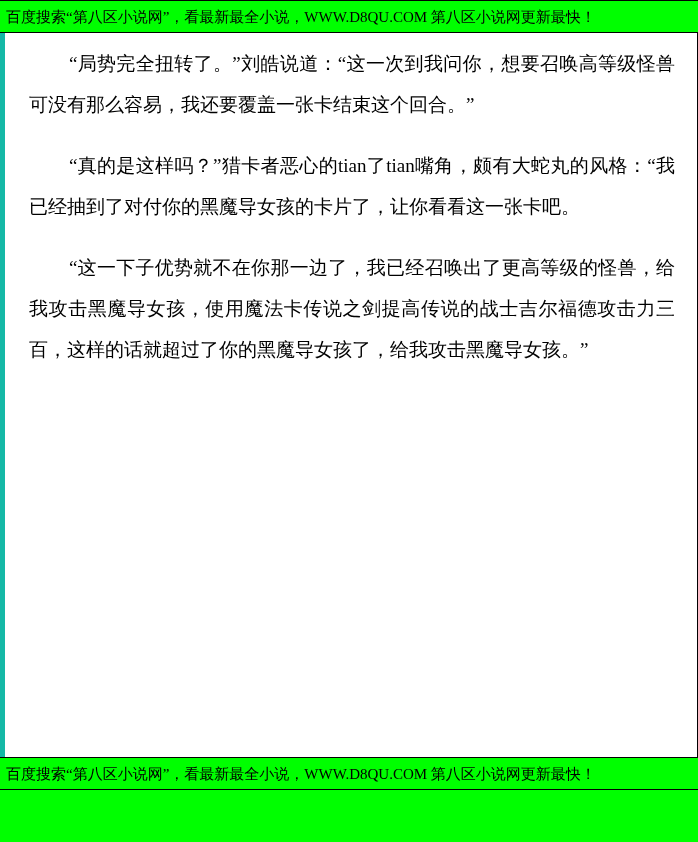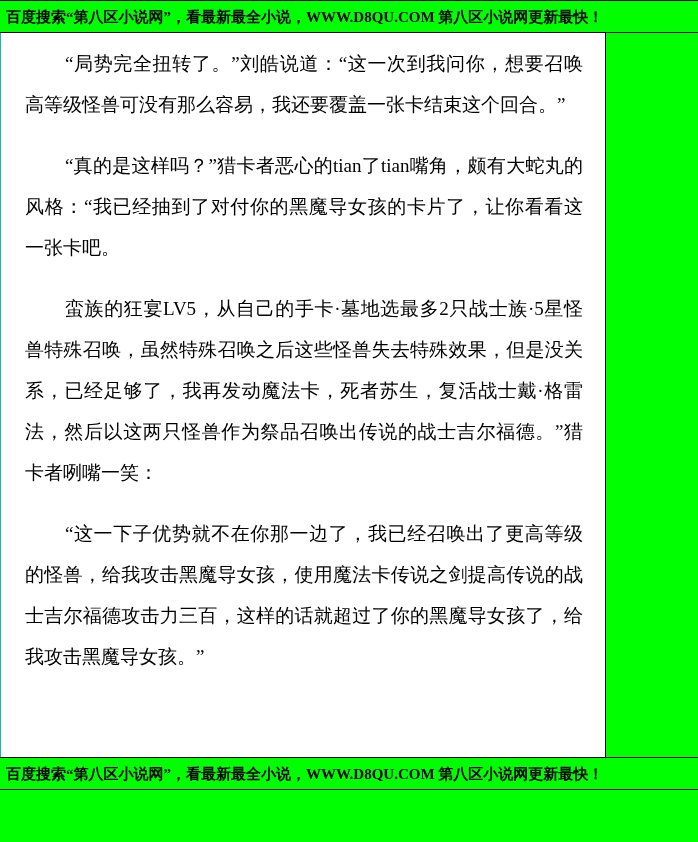--- a/index.html
+++ b/index.html
@@ -20,41 +20,41 @@
     box-sizing: border-box;
     background: #00ff00;
   }
   .banner {
     width: 698px;
     box-sizing: border-box;
     background: #00ff00;
     color: #000000;
     font-family: "Liberation Serif", "DejaVu Serif", serif;
     font-size: 15px;
-    font-weight: bold;
+    font-weight: normal;
     line-height: 24px;
     padding: 4px 6px 3px 6px;
     white-space: nowrap;
     letter-spacing: 0px;
   }
   .banner-top {
     border-top: 1px solid #000000;
     border-bottom: 1px solid #000000;
   }
   .banner-bottom {
     border-top: 1px solid #000000;
     border-bottom: 1px solid #000000;
   }
   .content {
     position: relative;
     background: #ffffff;
-    border-left: 1px solid #14b8a6;
+    border-left: 5px solid #14b8a6;
     border-right: 1px solid #000000;
     box-sizing: border-box;
-    width: 606px;
+    width: 698px;
     height: 724px;
     padding: 10px 22px 10px 24px;
     overflow: hidden;
   }
   .para {
     font-size: 19px;
     line-height: 41px;
     color: #000000;
     text-align: justify;
     text-indent: 2.1em;
@@ -68,19 +68,18 @@
 </head>
 <body>
 
 <div class="page">
 
   <div class="banner banner-top">百度搜索“第八区小说网”，看最新最全小说，WWW.D8QU.COM   第八区小说网更新最快！</div>
 
   <div class="content">
     <p class="para">“局势完全扭转了。”刘皓说道：“这一次到我问你，想要召唤高等级怪兽可没有那么容易，我还要覆盖一张卡结束这个回合。”</p>
     <p class="para">“真的是这样吗？”猎卡者恶心的tian了tian嘴角，颇有大蛇丸的风格：“我已经抽到了对付你的黑魔导女孩的卡片了，让你看看这一张卡吧。</p>
-    <p class="para">蛮族的狂宴LV5，从自己的手卡·墓地选最多2只战士族·5星怪兽特殊召唤，虽然特殊召唤之后这些怪兽失去特殊效果，但是没关系，已经足够了，我再发动魔法卡，死者苏生，复活战士戴·格雷法，然后以这两只怪兽作为祭品召唤出传说的战士吉尔福德。”猎卡者咧嘴一笑：</p>
     <p class="para">“这一下子优势就不在你那一边了，我已经召唤出了更高等级的怪兽，给我攻击黑魔导女孩，使用魔法卡传说之剑提高传说的战士吉尔福德攻击力三百，这样的话就超过了你的黑魔导女孩了，给我攻击黑魔导女孩。”</p>
   </div>
 
   <div class="banner banner-bottom">百度搜索“第八区小说网”，看最新最全小说，WWW.D8QU.COM   第八区小说网更新最快！</div>
 
 </div>
 
 </body></html>

